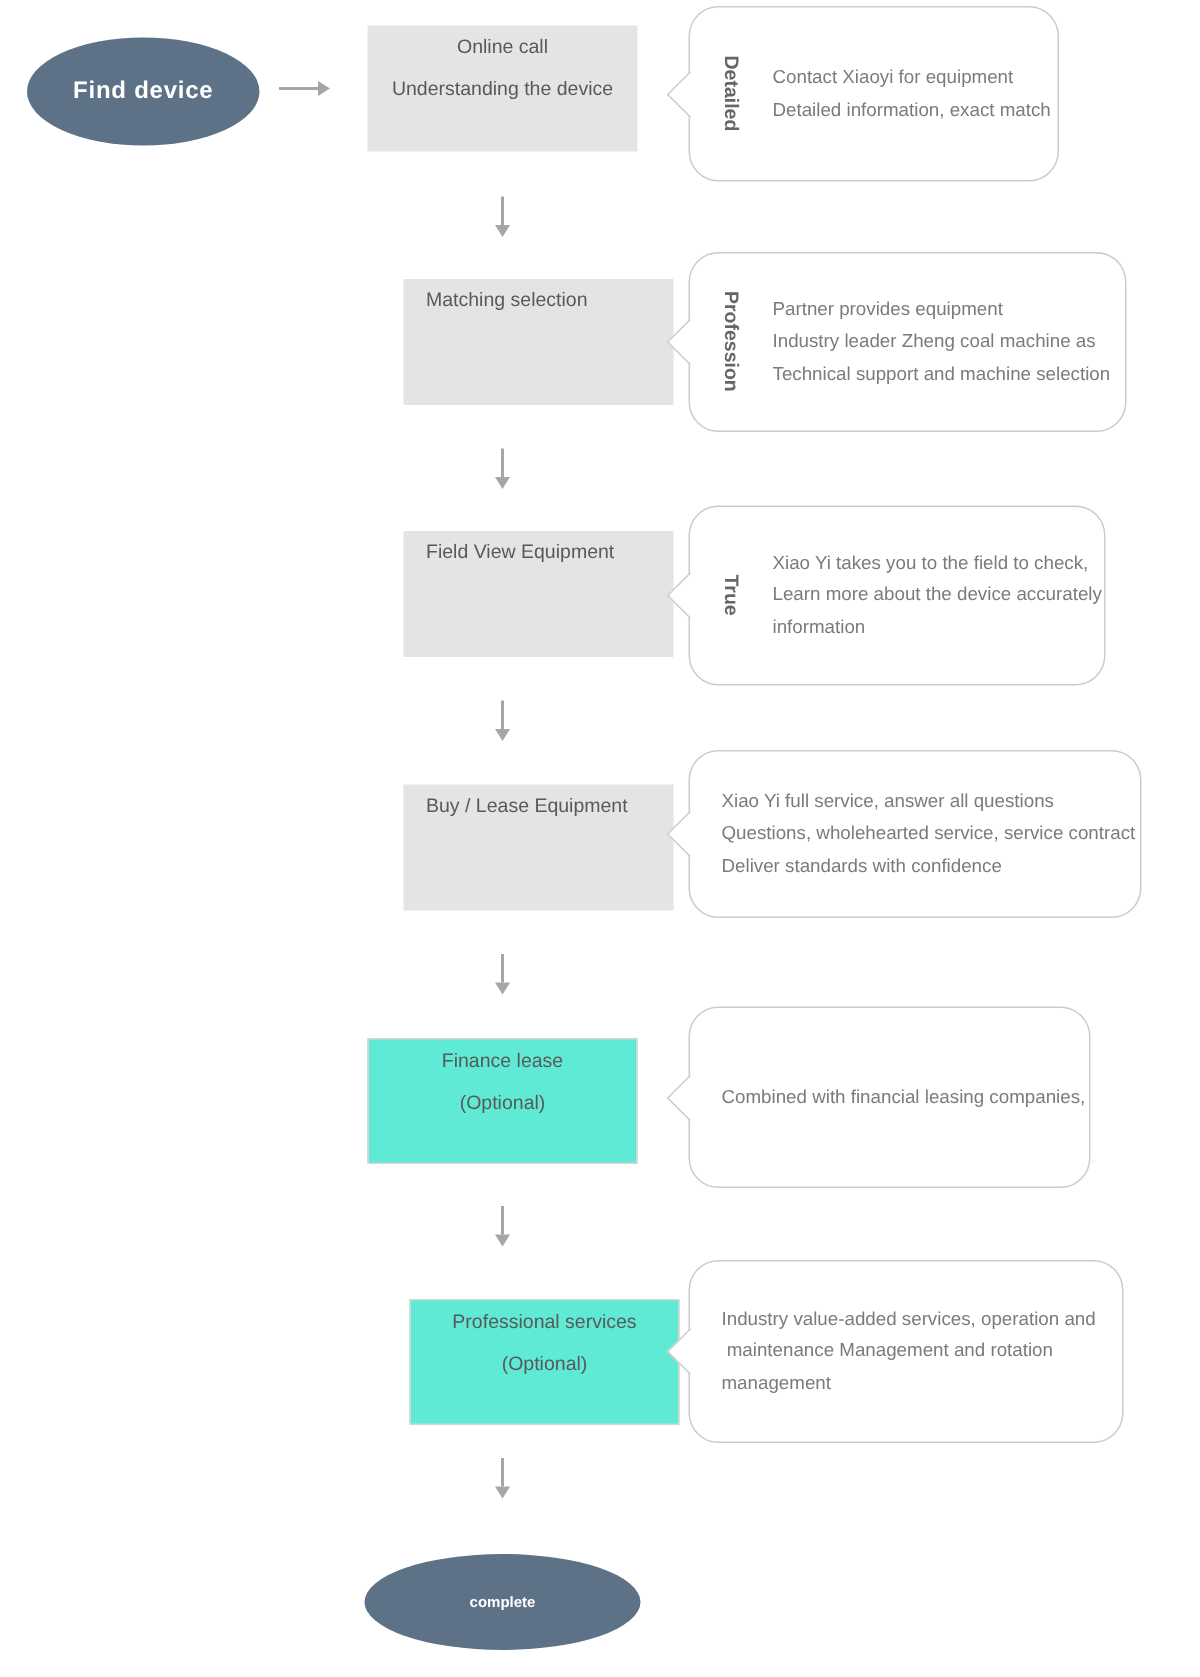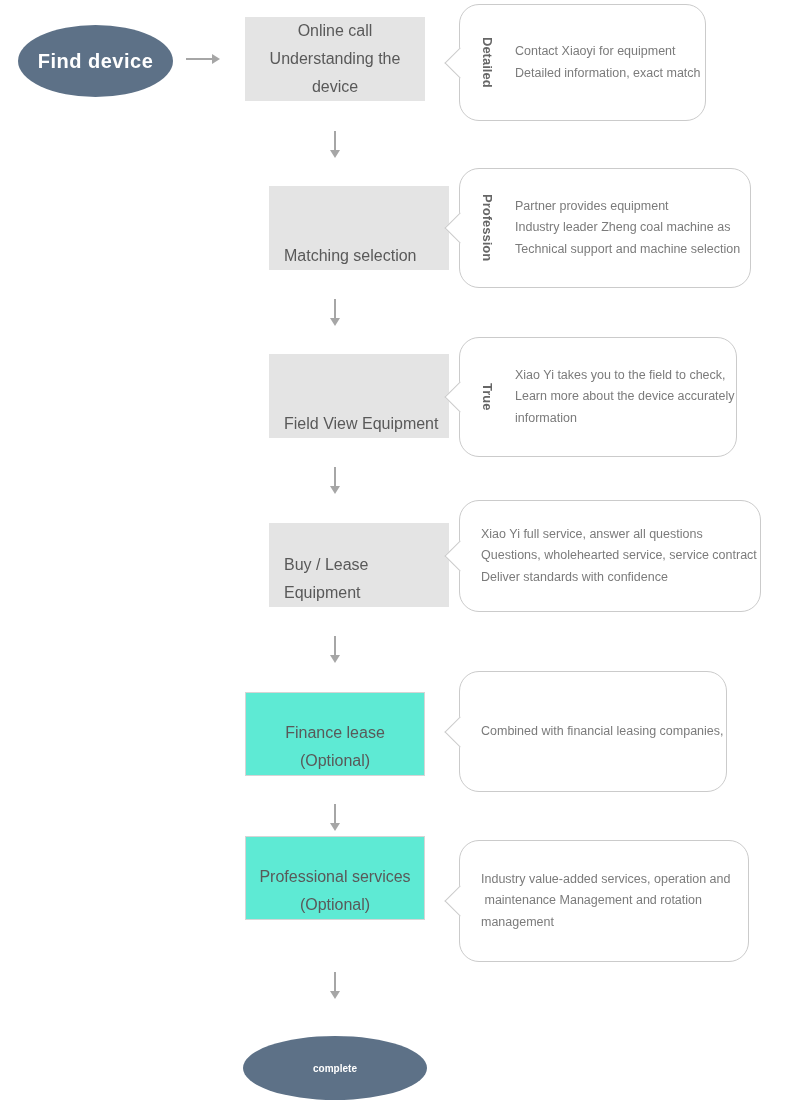--- a/index.html
+++ b/index.html
@@ -15,34 +15,34 @@
   .terminal {
     position: absolute;
     border-radius: 50%;
     background: var(--terminal-bg, #5d7187);
     color: var(--terminal-text, #ffffff);
     display: flex;
     align-items: center;
     justify-content: center;
     font-weight: bold;
   }
-  .terminal.start { left: 18px; top: 25px; width: 155px; height: 72px; font-size: 20px; letter-spacing: .5px; }
+  .terminal.start { left: 18px; top: 25px; width: 155px; height: 72px; font-size: 16px; letter-spacing: .5px; }
   .terminal.end   { left: 243px; top: 1036px; width: 184px; height: 64px; font-size: 10px; }
 
   
   .step {
     position: absolute;
     left: 245px;
     width: 180px;
     height: 84px;
     box-sizing: border-box;
     display: flex;
     flex-direction: column;
-    justify-content: flex-end;
-    font-size: 16px;
+    justify-content: flex-start;
+    font-size: 13px;
     color: var(--step-text, #595959);
     line-height: 28px;
   }
   .step.filled  { background: var(--step-bg, #e4e4e4); }
   .step.outline { background: #5eead4; border: 1px solid var(--optional-border, #d5d5d5); }
   .step.center  { text-align: center; }
   .step.left    { padding-left: 15px; text-align: left; margin-left: 24px; }
 
   
   .bubble {
@@ -197,21 +197,21 @@
     <span class="tail"></span>
     <div class="content">
       <div class="b-line">Combined with financial leasing companies,</div>
     </div>
   </div>
   <div class="v-arrow" style="top:804px;">
     <span class="shaft"></span>
     <span class="head"></span>
   </div>
 
-  <div class="step outline center" style="top:836px;">
+  <div class="step outline center" style="top:866px;margin-left:28px;">
     <div class="step-line">Professional services</div>
     <div class="step-line">(Optional)</div>
   </div>
   <div class="bubble" style="top:840px; width:290px; height:122px;">
     <span class="tail"></span>
     <div class="content">
       <div class="b-line">Industry value-added services, operation and</div>
       <div class="b-line"> maintenance Management and rotation</div>
       <div class="b-line">management</div>
     </div>

